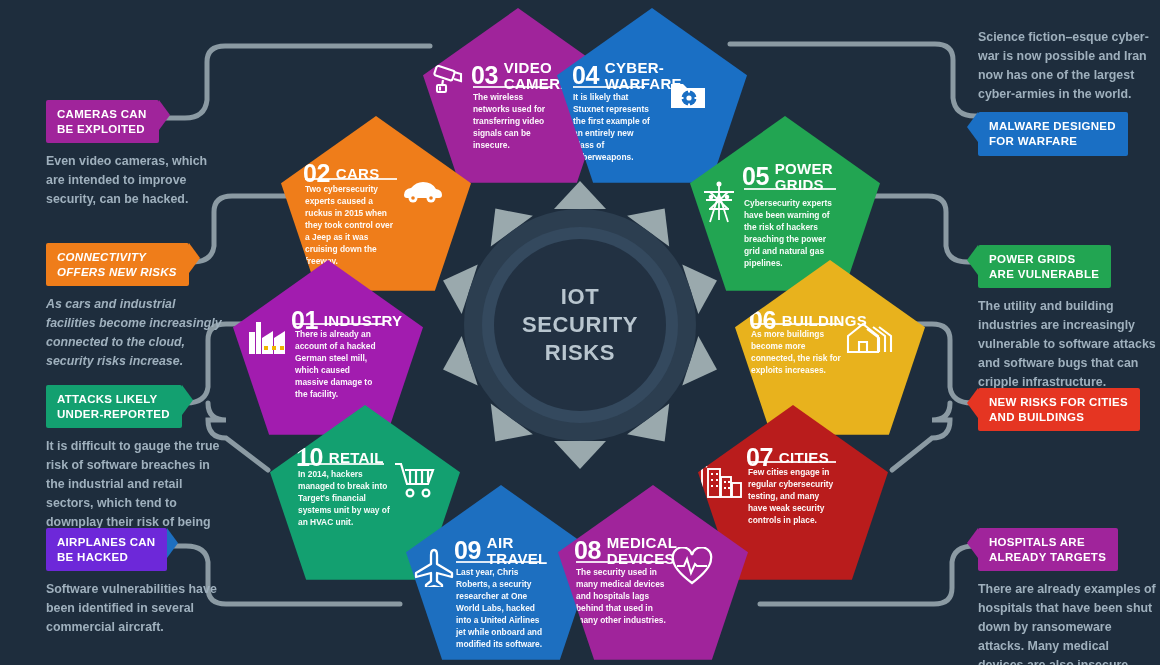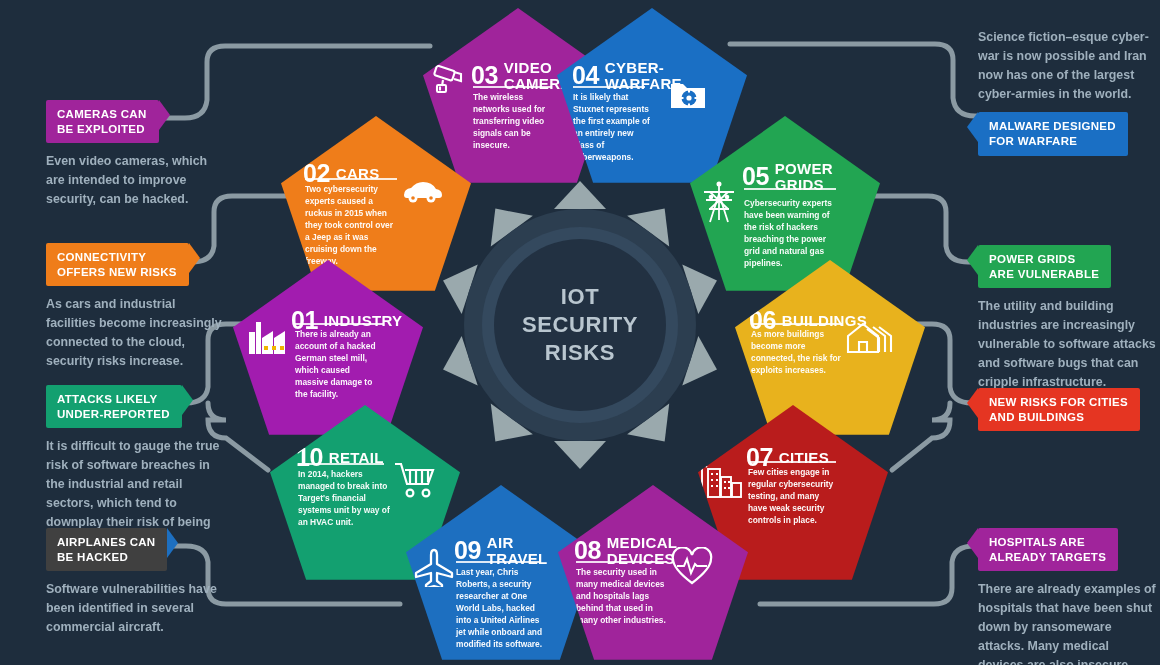--- a/index.html
+++ b/index.html
@@ -337,34 +337,34 @@
 SECURITY
 RISKS</div>
   </div>
 
   <div class="note left" style="top:100px;">
     <div class="tag pt-right" style="--c:#a0249b;background:#a0249b;">CAMERAS CAN
 BE EXPLOITED</div>
     <div class="note-body">Even video cameras, which are intended to improve security, can be hacked.</div>
   </div>
 
-  <div class="note left" style="top:243px;">
+  <div class="note left" style="top:243px;font-style:italic;">
     <div class="tag pt-right" style="--c:#ef7d1a;background:#ef7d1a;">CONNECTIVITY
 OFFERS NEW RISKS</div>
     <div class="note-body">As cars and industrial facilities become increasingly connected to the cloud, security risks increase.</div>
   </div>
 
   <div class="note left" style="top:385px;">
     <div class="tag pt-right" style="--c:#13a070;background:#13a070;">ATTACKS LIKELY
 UNDER-REPORTED</div>
     <div class="note-body">It is difficult to gauge the true risk of software breaches in the industrial and retail sectors, which tend to downplay their risk of being compromised.</div>
   </div>
 
   <div class="note left" style="top:528px;">
-    <div class="tag pt-right" style="--c:#1d6fc0;background:#404040;">AIRPLANES CAN
+    <div class="tag pt-right" style="--c:#1d6fc0;background:#6d28d9;">AIRPLANES CAN
 BE HACKED</div>
     <div class="note-body">Software vulnerabilities have been identified in several commercial aircraft.</div>
   </div>
 
   <div class="note right" style="top:28px;">
     <div class="note-body above">Science fiction–esque cyber-war is now possible and Iran now has one of the largest cyber-armies in the world.</div>
     <div class="tag pt-left" style="--c:#1a6fc4;background:#1a6fc4;">MALWARE DESIGNED
 FOR WARFARE</div>
   </div>
 

